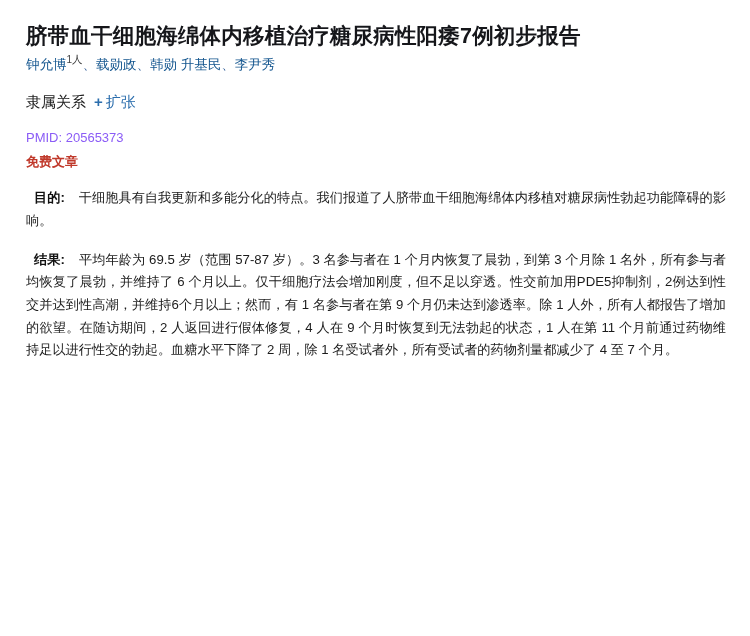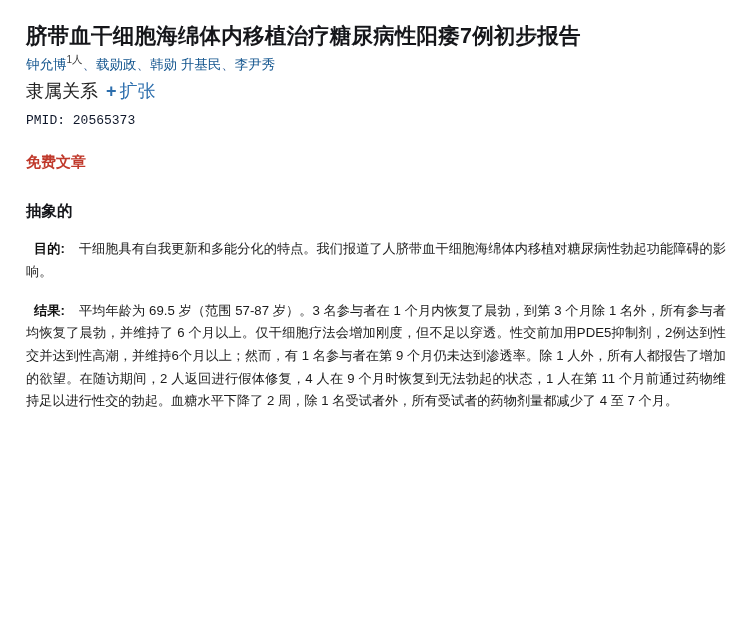--- a/index.html
+++ b/index.html
@@ -43,42 +43,41 @@
   }
   .authors .sup-icon {
     font-size: 10.5px;
     color: #333;
     vertical-align: super;
   }
   .authors .sep {
     color: #1d4e8f;
   }
   .affil-row {
-    margin-top: 4px;
-    font-size: 18px;
+    margin-top: 18px;
+    font-size: 15px;
     color: #212121;
   }
   .affil-row .plus {
     color: #2c6ead;
     font-weight: bold;
     margin: 0 3px 0 8px;
   }
   .affil-row .expand {
     color: #2c6ead;
     cursor: pointer;
   }
   .pmid {
-    margin-top: 10px;
+    margin-top: 18px;
     font-size: 13px;
-    color: #0f172a;
-    font-family: Liberation Mono, monospace;
+    color: #8b5cf6;
   }
   .free-article {
-    margin-top: 25px;
-    font-size: 15px;
+    margin-top: 8px;
+    font-size: 13px;
     font-weight: bold;
     color: #c0392b;
   }
   .abstract-heading {
     margin-top: 29px;
     font-size: 15.5px;
     font-weight: bold;
     color: #15161a;
   }
   .section {
@@ -110,21 +109,20 @@
   </div>
 
   <div class="affil-row">
     <span>隶属关系</span><span class="plus">+</span><span class="expand">扩张</span>
   </div>
 
   <div class="pmid">PMID: 20565373</div>
 
   <div class="free-article">免费文章</div>
 
-  <div class="abstract-heading">抽象的</div>
 
   <div class="section">
     <span class="lbl">目的:</span><span class="gap"></span><span>干细胞具有自我更新和多能分化的特点。我们报道了人脐带血干细胞海绵体内移植对糖尿病性勃起功能障碍的影响。</span>
   </div>
 
 
   <div class="section">
     <span class="lbl">结果:</span><span class="gap"></span><span>平均年龄为 69.5 岁（范围 57-87 岁）。3 名参与者在 1 个月内恢复了晨勃，到第 3 个月除 1 名外，所有参与者均恢复了晨勃，并维持了 6 个月以上。仅干细胞疗法会增加刚度，但不足以穿透。性交前加用PDE5抑制剂，2例达到性交并达到性高潮，并维持6个月以上；然而，有 1 名参与者在第 9 个月仍未达到渗透率。除 1 人外，所有人都报告了增加的欲望。在随访期间，2 人返回进行假体修复，4 人在 9 个月时恢复到无法勃起的状态，1 人在第 11 个月前通过药物维持足以进行性交的勃起。血糖水平下降了 2 周，除 1 名受试者外，所有受试者的药物剂量都减少了 4 至 7 个月。</span>
   </div>
 

